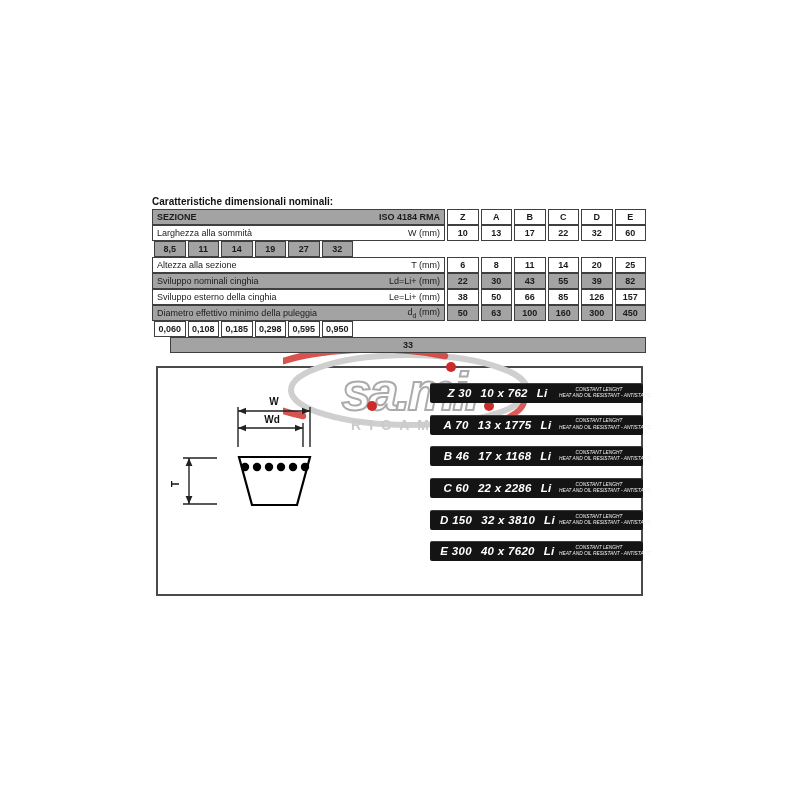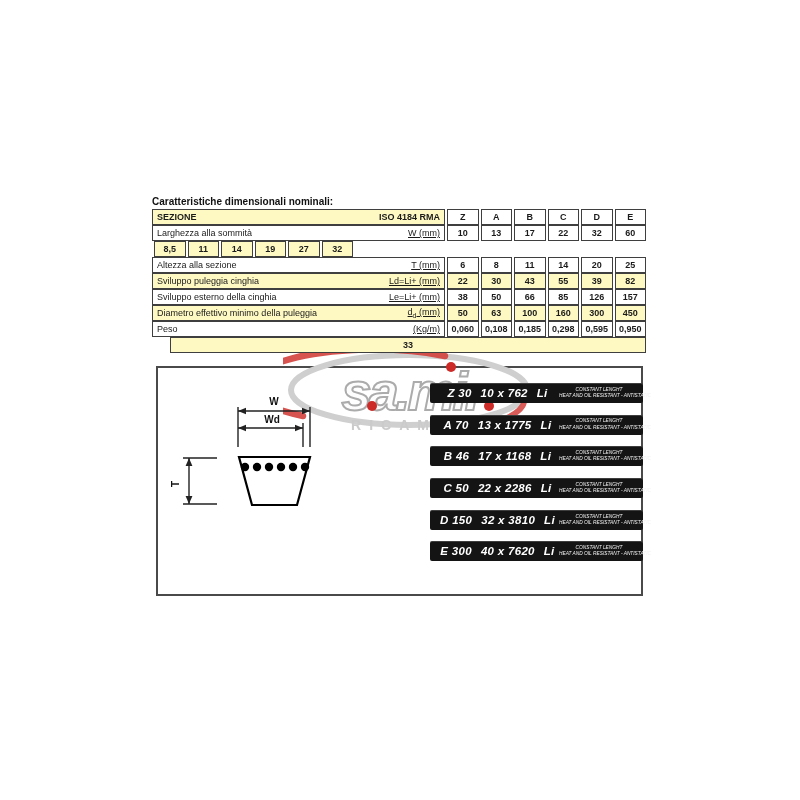--- a/index.html
+++ b/index.html
@@ -13,26 +13,26 @@
     position:absolute;left:152px;top:196px;font-size:10px;font-weight:bold;color:#111;
   }
 
   
   .spec-table{position:absolute;left:152px;top:209px;width:494px;z-index:2;}
   .t-row{display:flex;height:16px;}
   .cell{
     border:1px solid #3f3f3f;box-sizing:border-box;background:#fff;
     font-size:9px;display:flex;align-items:center;overflow:hidden;white-space:nowrap;
   }
-  .cell.gray{background:#fef9c3;}
+  .cell.gray{background:#a3a3a3;}
   .cell.main{flex:1;justify-content:space-between;padding:0 4px;}
   .cell.val{width:31.5px;margin-left:2px;justify-content:center;font-weight:bold;}
   .cell.merged{flex:1;margin-left:18px;justify-content:center;font-weight:bold;}
   .row-label{font-weight:normal;}
-  .row-unit{font-weight:normal;text-decoration:underline;}
+  .row-unit{font-weight:normal;}
   .row-unit sub{font-size:7px;line-height:1;}
 
   
   .figure-box{
     position:absolute;left:156px;top:366px;width:487px;height:230px;
     border:2px solid #4a4a4a;box-sizing:border-box;background:transparent;z-index:0;
   }
 
   
   .watermark{position:absolute;left:283px;top:350px;width:252px;height:100px;z-index:1;pointer-events:none;}
@@ -106,21 +106,21 @@
         </div>
         <div class="cell val">6</div>
         <div class="cell val">8</div>
         <div class="cell val">11</div>
         <div class="cell val">14</div>
         <div class="cell val">20</div>
         <div class="cell val">25</div>
       </div>
       <div class="t-row">
         <div class="cell main gray">
-          <span class="row-label">Sviluppo puleggia cinghia</span>
+          <span class="row-label">Sviluppo nominali cinghia</span>
           <span class="row-unit">Ld=Li+ (mm)</span>
         </div>
         <div class="cell val gray">22</div>
         <div class="cell val gray">30</div>
         <div class="cell val gray">43</div>
         <div class="cell val gray">55</div>
         <div class="cell val gray">39</div>
         <div class="cell val gray">82</div>
       </div>
       <div class="t-row">
@@ -141,24 +141,20 @@
           <span class="row-unit">d<sub>d</sub> (mm)</span>
         </div>
         <div class="cell val gray">50</div>
         <div class="cell val gray">63</div>
         <div class="cell val gray">100</div>
         <div class="cell val gray">160</div>
         <div class="cell val gray">300</div>
         <div class="cell val gray">450</div>
       </div>
       <div class="t-row">
-        <div class="cell main">
-          <span class="row-label">Peso</span>
-          <span class="row-unit">(Kg/m)</span>
-        </div>
         <div class="cell val">0,060</div>
         <div class="cell val">0,108</div>
         <div class="cell val">0,185</div>
         <div class="cell val">0,298</div>
         <div class="cell val">0,595</div>
         <div class="cell val">0,950</div>
       </div>
       <div class="t-row">
         <div class="cell merged gray">33</div>
       </div>
@@ -240,21 +236,21 @@
           <span>17 x 1168</span>
           <span>Li</span>
         </div>
         <div class="strip-note">
           <div>CONSTANT LENGHT</div>
           <div>HEAT AND OIL RESISTANT - ANTISTATIC</div>
         </div>
       </div>
       <div class="strip">
         <div class="strip-main">
-          <span>C 50</span>
+          <span>C 60</span>
           <span>22 x 2286</span>
           <span>Li</span>
         </div>
         <div class="strip-note">
           <div>CONSTANT LENGHT</div>
           <div>HEAT AND OIL RESISTANT - ANTISTATIC</div>
         </div>
       </div>
       <div class="strip">
         <div class="strip-main">

